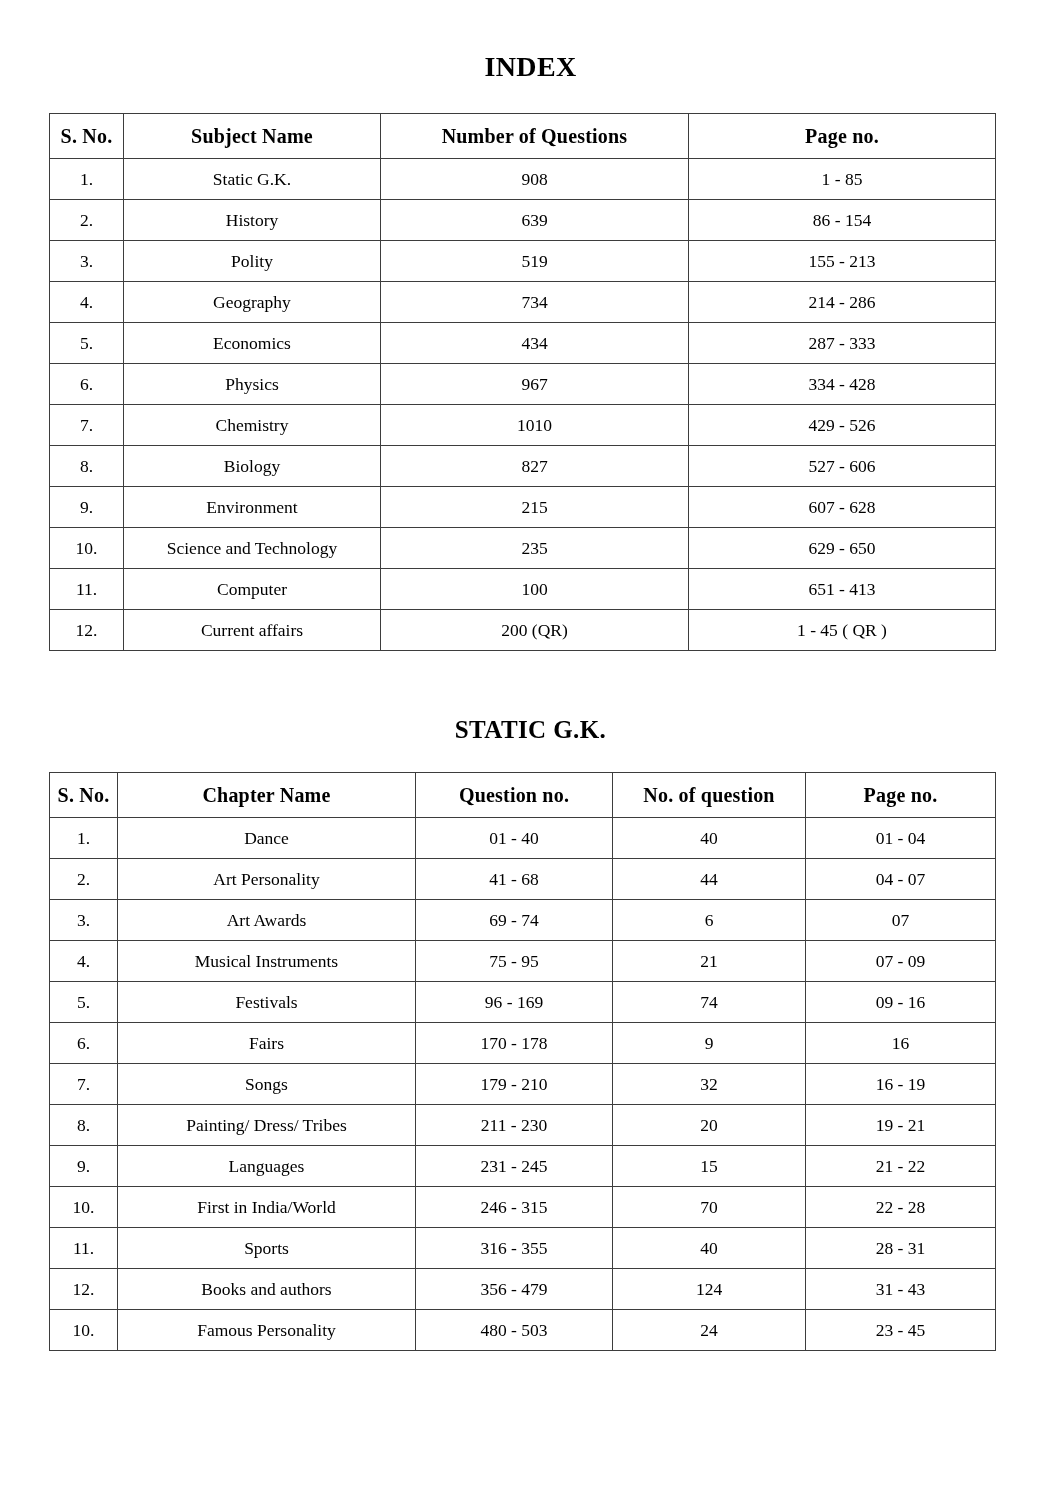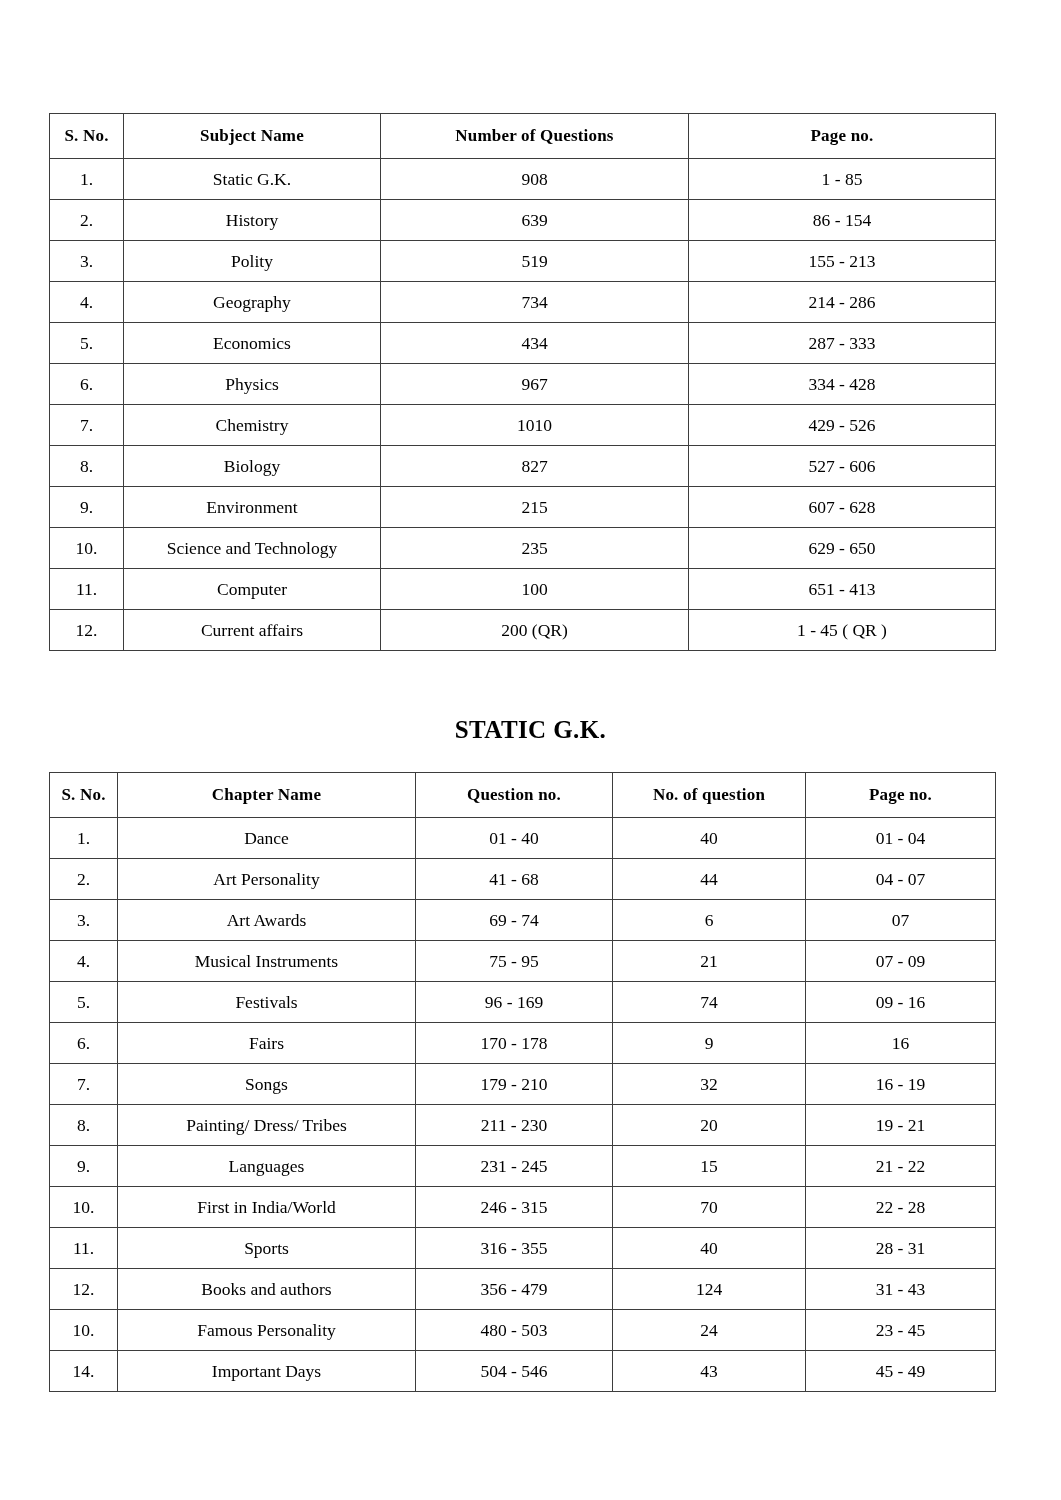--- a/index.html
+++ b/index.html
@@ -68,21 +68,21 @@
     padding: 0 4px;
     text-align: center;
     vertical-align: middle;
     font-size: 17.5px;
     font-weight: normal;
     line-height: 1.15;
   }
 
   table.idx thead th {
     font-weight: bold;
-    font-size: 17px;
+    font-size: 20px;
     height: 44px;
   }
 
   table.idx tbody td {
     height: 40px;
   }
 
   table.idx tr.total-row td {
     font-weight: bold;
   }
@@ -100,20 +100,21 @@
   #table-staticgk col.c3 { width: 193px; }
   #table-staticgk col.c4 { width: 190px; }
 
   .hdr-spaced { letter-spacing: 0.2px; }
 </style>
 </head>
 <body>
 
 <div class="page">
 
+  <div class="doc-title" id="index-title">INDEX</div>
 
   <table class="idx" id="table-index">
     <colgroup>
       <col class="c0">
         <col class="c1">
         <col class="c2">
         <col class="c3">
     </colgroup>
     <thead>
       <tr>
@@ -303,23 +304,16 @@
           <td>124</td>
           <td>31 - 43</td>
         </tr>
         <tr>
           <td>10.</td>
           <td>Famous Personality</td>
           <td>480 - 503</td>
           <td>24</td>
           <td>23 - 45</td>
         </tr>
-        <tr>
-          <td>14.</td>
-          <td>Important Days</td>
-          <td>504 - 546</td>
-          <td>43</td>
-          <td>45 - 49</td>
-        </tr>
       </tbody>
   </table>
 
 </div>
 
 </body></html>

